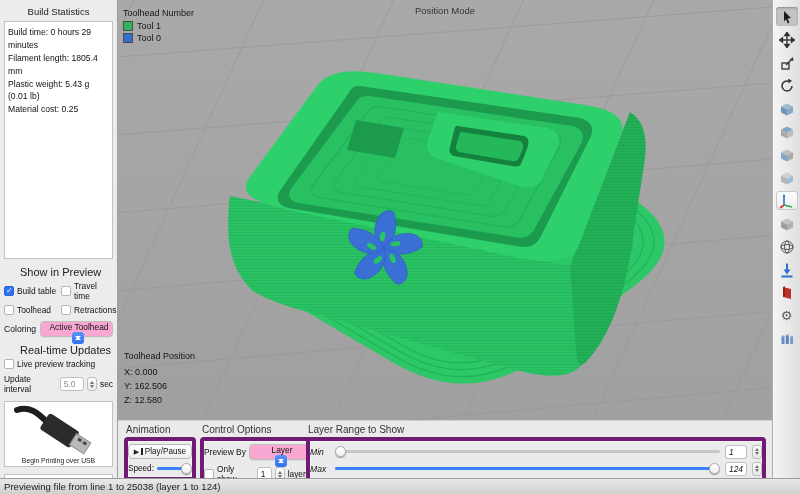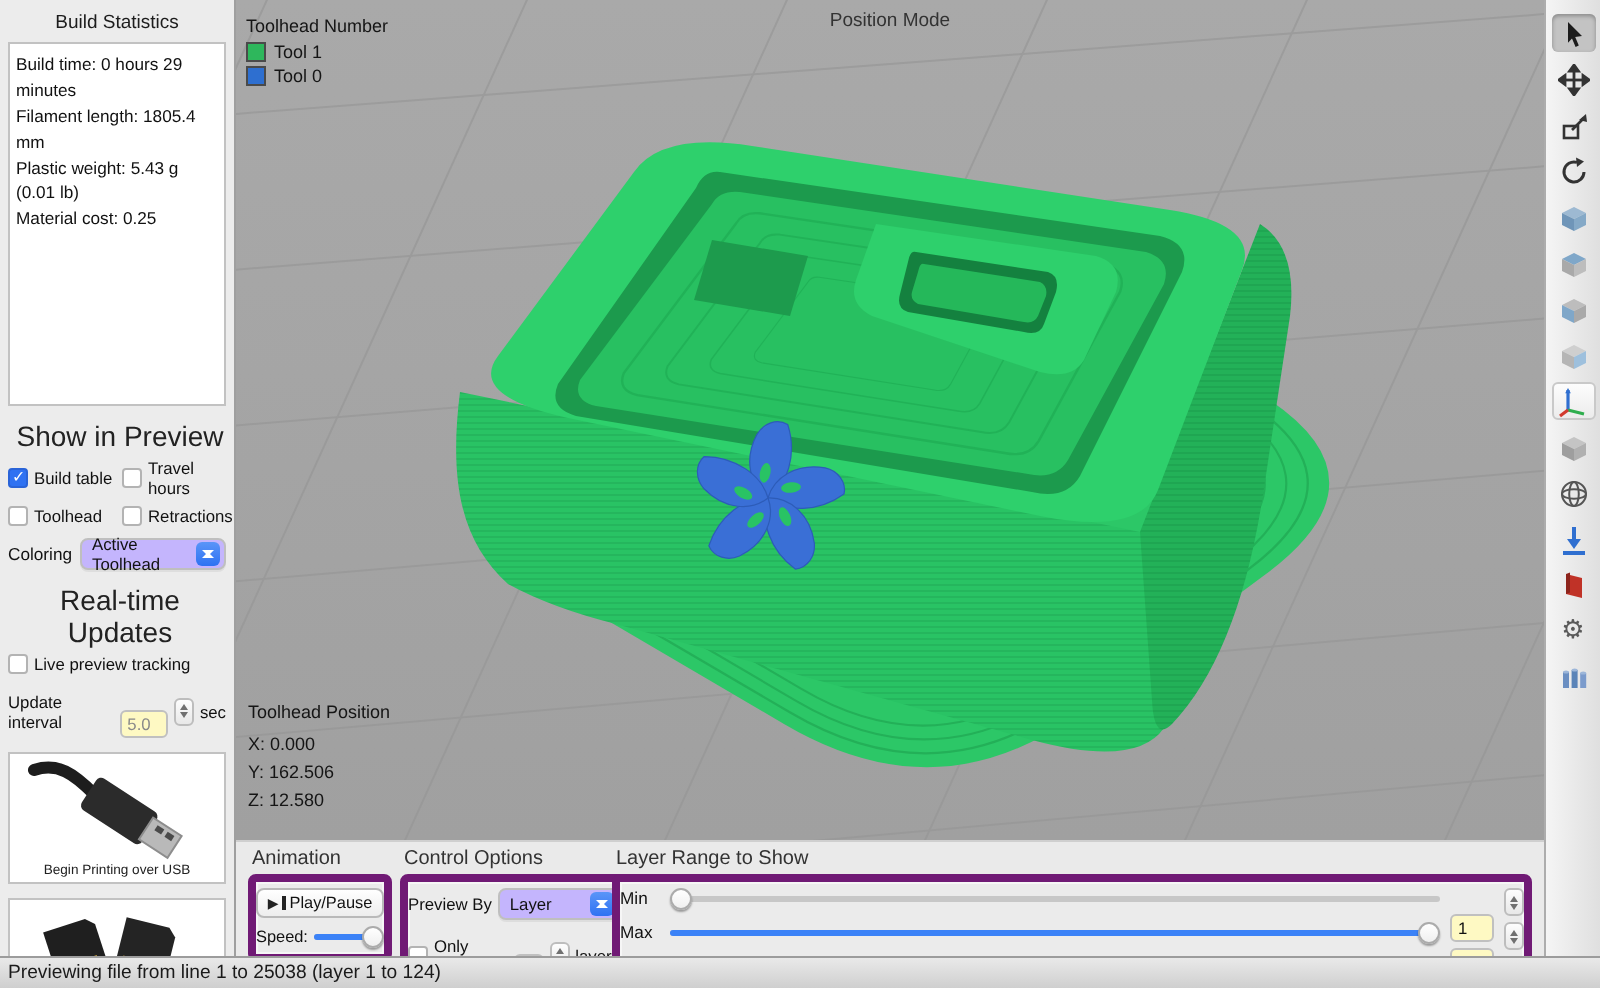--- a/index.html
+++ b/index.html
@@ -4,42 +4,42 @@
 <style>
   * { margin:0; padding:0; box-sizing:border-box; }
   html,body { width:800px; height:494px; overflow:hidden;
     font-family:"Liberation Sans", sans-serif; background:#ececec; }
   .app { position:relative; width:800px; height:494px; }
 
   
   .sidebar { position:absolute; left:0; top:0; width:118px; height:478px;
     background:#ececec; border-right:1px solid #9f9f9f; padding:4px 4px 0 4px; }
   .sb-title { text-align:center; font-size:9.5px; color:#1c1c1c; padding:2px 0 4px; }
-  .stats-box { background:#fff; border:1px solid #c2c2c2; height:182px;
+  .stats-box { background:#fff; border:1px solid #c2c2c2; height:238px;
     padding:4px 3px; font-size:8.6px; color:#111; line-height:1.5; }
-  .section-title { font-size:14px; color:#222; margin:7px 0 3px 3px;text-align:center; }
+  .section-title { font-size:11px; color:#222; margin:7px 0 3px 16px; }
   .cb-grid { display:grid; grid-template-columns:57px 53px; row-gap:4px; }
   .cb-item { display:flex; align-items:center; gap:3px; font-size:8.4px; color:#111; cursor:default;}
   .cb { width:10px; height:10px; border:1px solid #b3b3b3; border-radius:2px; background:#fff; flex:0 0 auto; position:relative;}
   .cb.checked { background:#2f72f2; border-color:#2a64d8; }
   .cb.checked::after { content:"✓"; position:absolute; left:1px; top:-1px; color:#fff; font-size:8px; }
   .coloring-row { display:flex; align-items:center; gap:4px; margin-top:6px; }
   .coloring-row .lbl { font-size:8.6px; color:#111; }
   .popup { display:flex; align-items:center; justify-content:space-between;
-    background:#c4b5fd; border:1px solid #bfbfbf; border-radius:4px; height:16px;
-    font-size:8.4px; color:#111; padding-left:5px; box-shadow:0 1px 0 rgba(0,0,0,.06); }
+    background:#f9a8d4; border:1px solid #bfbfbf; border-radius:4px; height:16px;
+    font-size:8.4px; color:#111; padding-left:5px; box-shadow:0 1px 0 rgba(0,0,0,.06);flex-direction:column; }
   .popup .pop-arrows { width:12px; height:12px; background:linear-gradient(#5a95f8,#2f72f2);
     border-radius:3px; margin-right:2px; position:relative; flex:0 0 auto;}
   .popup .pop-arrows::before { content:""; position:absolute; left:3px; top:2px;
     border:3px solid transparent; border-bottom:3px solid #fff; }
   .popup .pop-arrows::after { content:""; position:absolute; left:3px; bottom:2px;
     border:3px solid transparent; border-top:3px solid #fff; }
   .interval-row { display:flex; align-items:center; gap:3px; margin-top:5px; font-size:8.4px; color:#111;}
-  .spinval { background:#fef9c3; border:1px solid #c0c0c0; border-radius:3px;
-    height:14px; font-size:8.4px; color:#8a8a8a; padding:1px 3px; width:26px;margin-top:13px; }
+  .spinval { background:#ffffff; border:1px solid #c0c0c0; border-radius:3px;
+    height:14px; font-size:8.4px; color:#8a8a8a; padding:1px 3px; width:26px; }
   .spinval.dark{ color:#111; }
   .stepper { width:10px; height:14px; background:linear-gradient(#fdfdfd,#e8e8e8);
     border:1px solid #bdbdbd; border-radius:3px; display:flex; flex-direction:column;
     align-items:center; justify-content:center; }
   .stepper::before { content:""; border:2.5px solid transparent; border-bottom:3.5px solid #707070; margin-bottom:1px;}
   .stepper::after  { content:""; border:2.5px solid transparent; border-top:3.5px solid #707070; }
   .photo-box { background:#fff; border:1px solid #c2c2c2; margin-top:7px;
     display:flex; flex-direction:column; align-items:center; justify-content:flex-end; cursor:pointer; }
   .photo-box svg { display:block; }
   .photo-cap { font-size:6.8px; color:#222; padding:1px 0 2px; }
@@ -73,21 +73,21 @@
   .play-glyph { font-size:7px; color:#222; }
   .play-bar { width:1.5px; height:7px; background:#222; }
   .speed-row { display:flex; align-items:center; gap:3px; margin-top:4px; font-size:8.2px; color:#111;}
   .slider { position:relative; height:11px; flex:1; cursor:pointer;}
   .slider .track { position:absolute; left:0; right:0; top:4px; height:3px; border-radius:2px; background:#c7c7c7; }
   .slider .fill  { position:absolute; left:0; top:4px; height:3px; border-radius:2px; background:#3b82f7; }
   .slider .knob  { position:absolute; top:0; width:11px; height:11px; border-radius:50%;
     background:linear-gradient(#fff,#efefef); border:1px solid #ababab; box-shadow:0 1px 1px rgba(0,0,0,.35); }
   .ctrl-row { display:flex; align-items:center; gap:3px; font-size:8.4px; color:#111; }
   .ctrl-row + .ctrl-row { margin-top:4px; }
-  .range-row { display:flex; align-items:flex-start; gap:5px; font-size:8.6px; color:#111; height:15px;}
+  .range-row { display:flex; align-items:center; gap:5px; font-size:8.6px; color:#111; height:15px;font-style:italic;}
   .range-row + .range-row { margin-top:2px; }
   .range-row .rlbl { width:20px; }
   .range-row .spinval { width:22px; color:#111; flex:0 0 auto;}
 
   
   .toolbar { position:absolute; left:772px; top:0; width:28px; height:478px;
     background:linear-gradient(to right,#f5f5f5,#dfdfdf); border-left:1px solid #adadad;
     display:flex; flex-direction:column; align-items:center; padding-top:7px; gap:4px; }
   .tool { width:22px; height:19px; display:flex; align-items:center; justify-content:center;
     cursor:pointer; border-radius:3px; }
@@ -115,21 +115,21 @@
     </div>
 
     <div class="section-title">Show in Preview</div>
     <div class="cb-grid">
       <div class="cb-item">
         <span class="cb checked"></span>
         <span>Build table</span>
       </div>
       <div class="cb-item">
         <span class="cb"></span>
-        <span>Travel hours</span>
+        <span>Travel time</span>
       </div>
       <div class="cb-item">
         <span class="cb"></span>
         <span>Toolhead</span>
       </div>
       <div class="cb-item">
         <span class="cb"></span>
         <span>Retractions</span>
       </div>
     </div>

